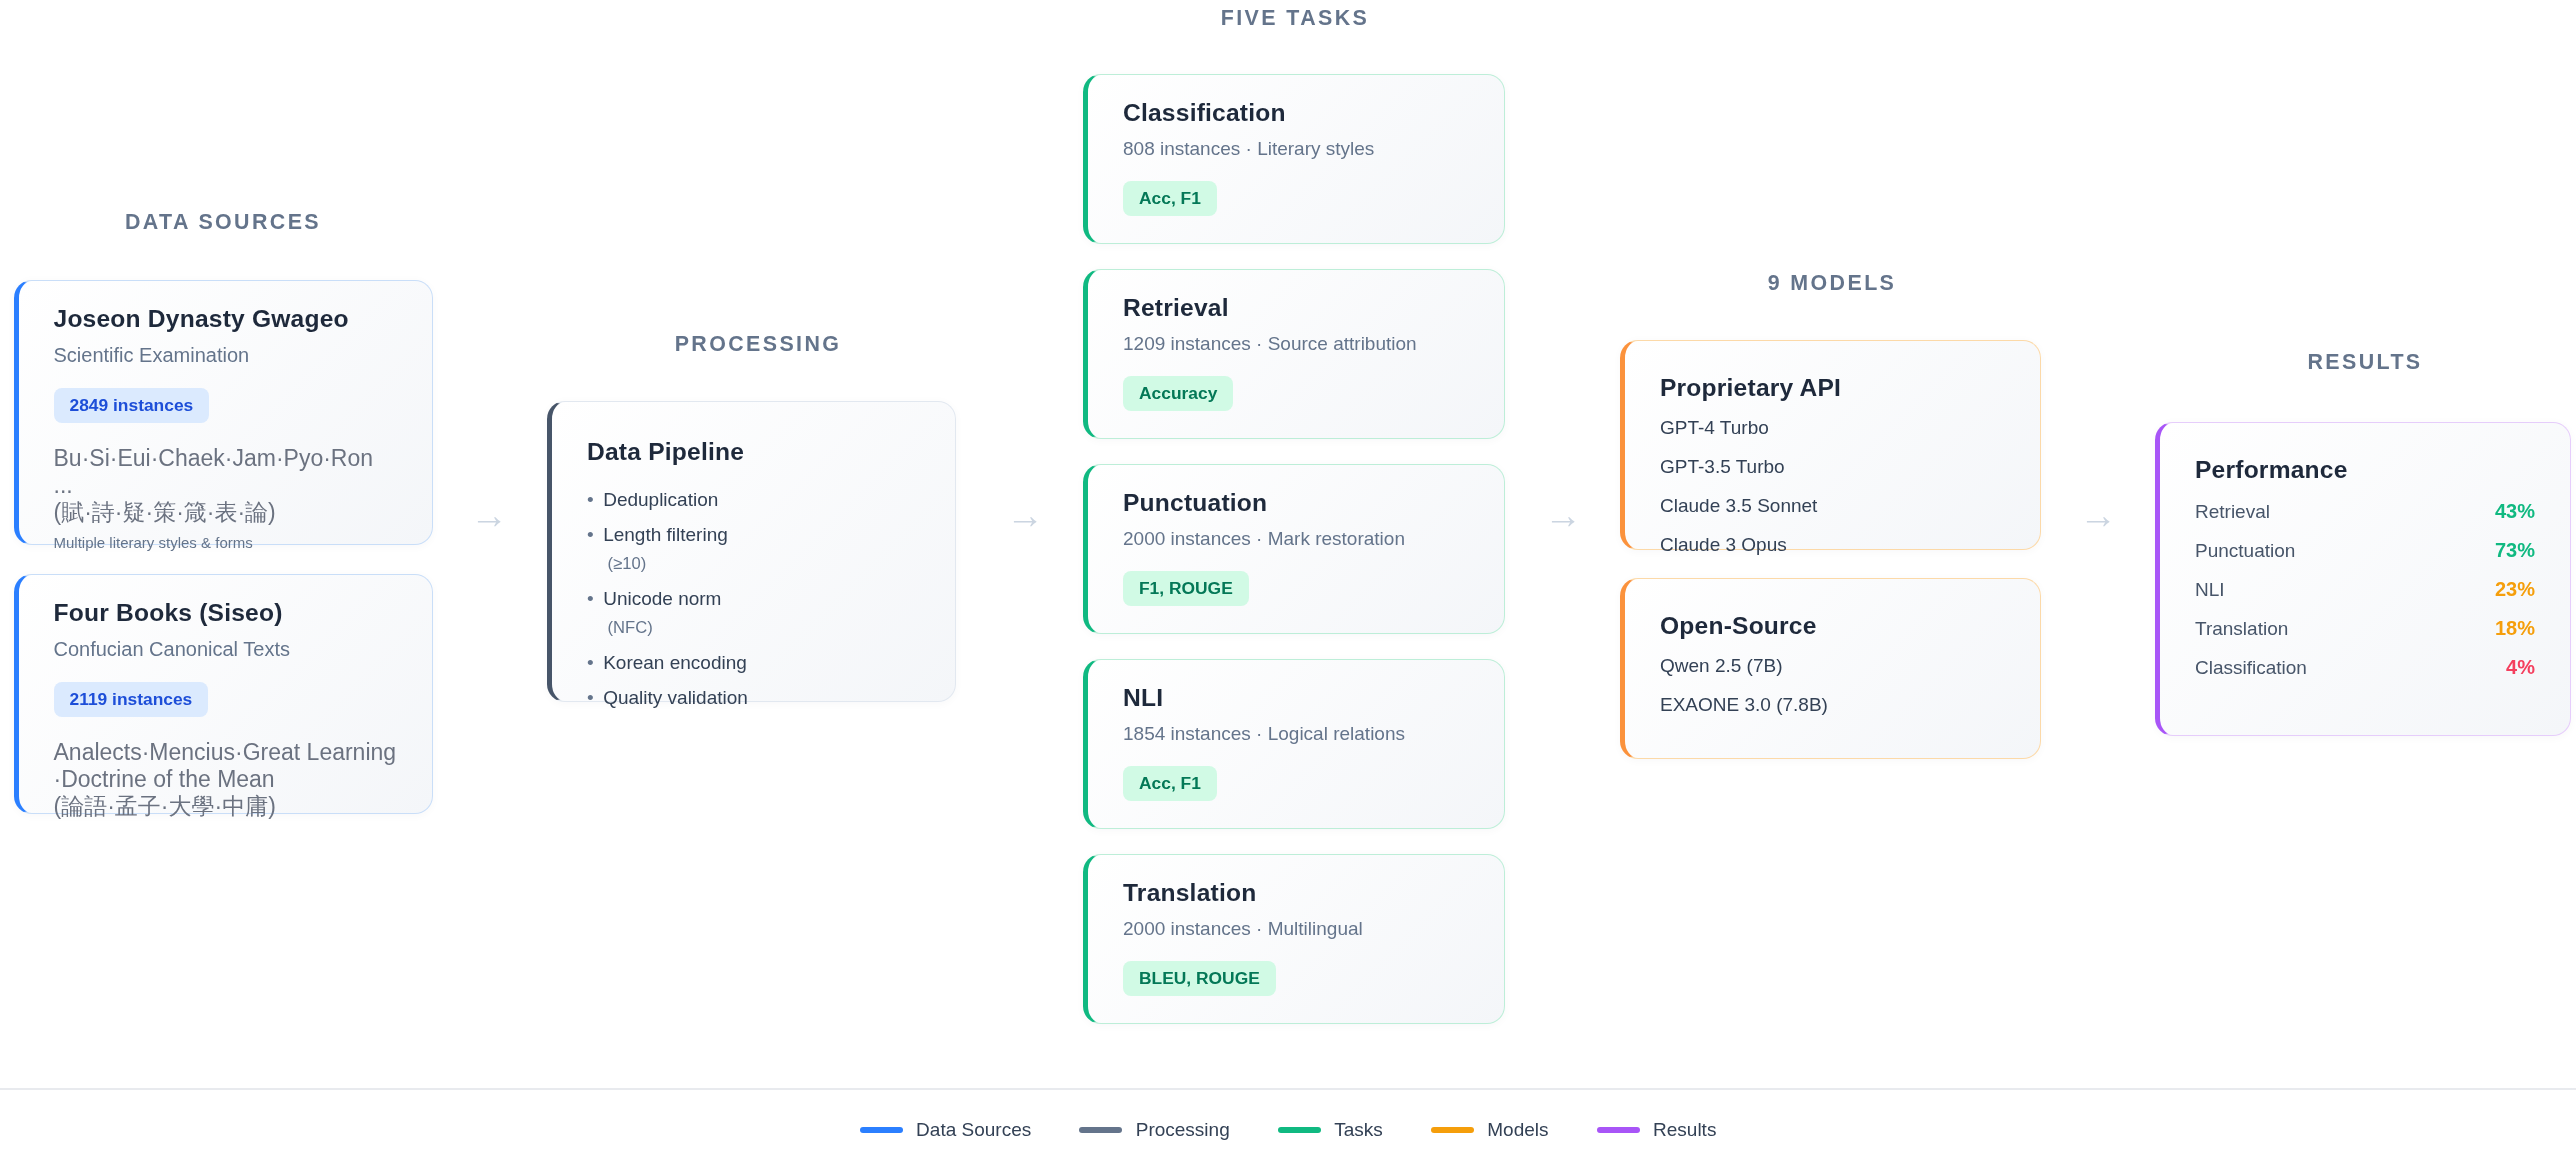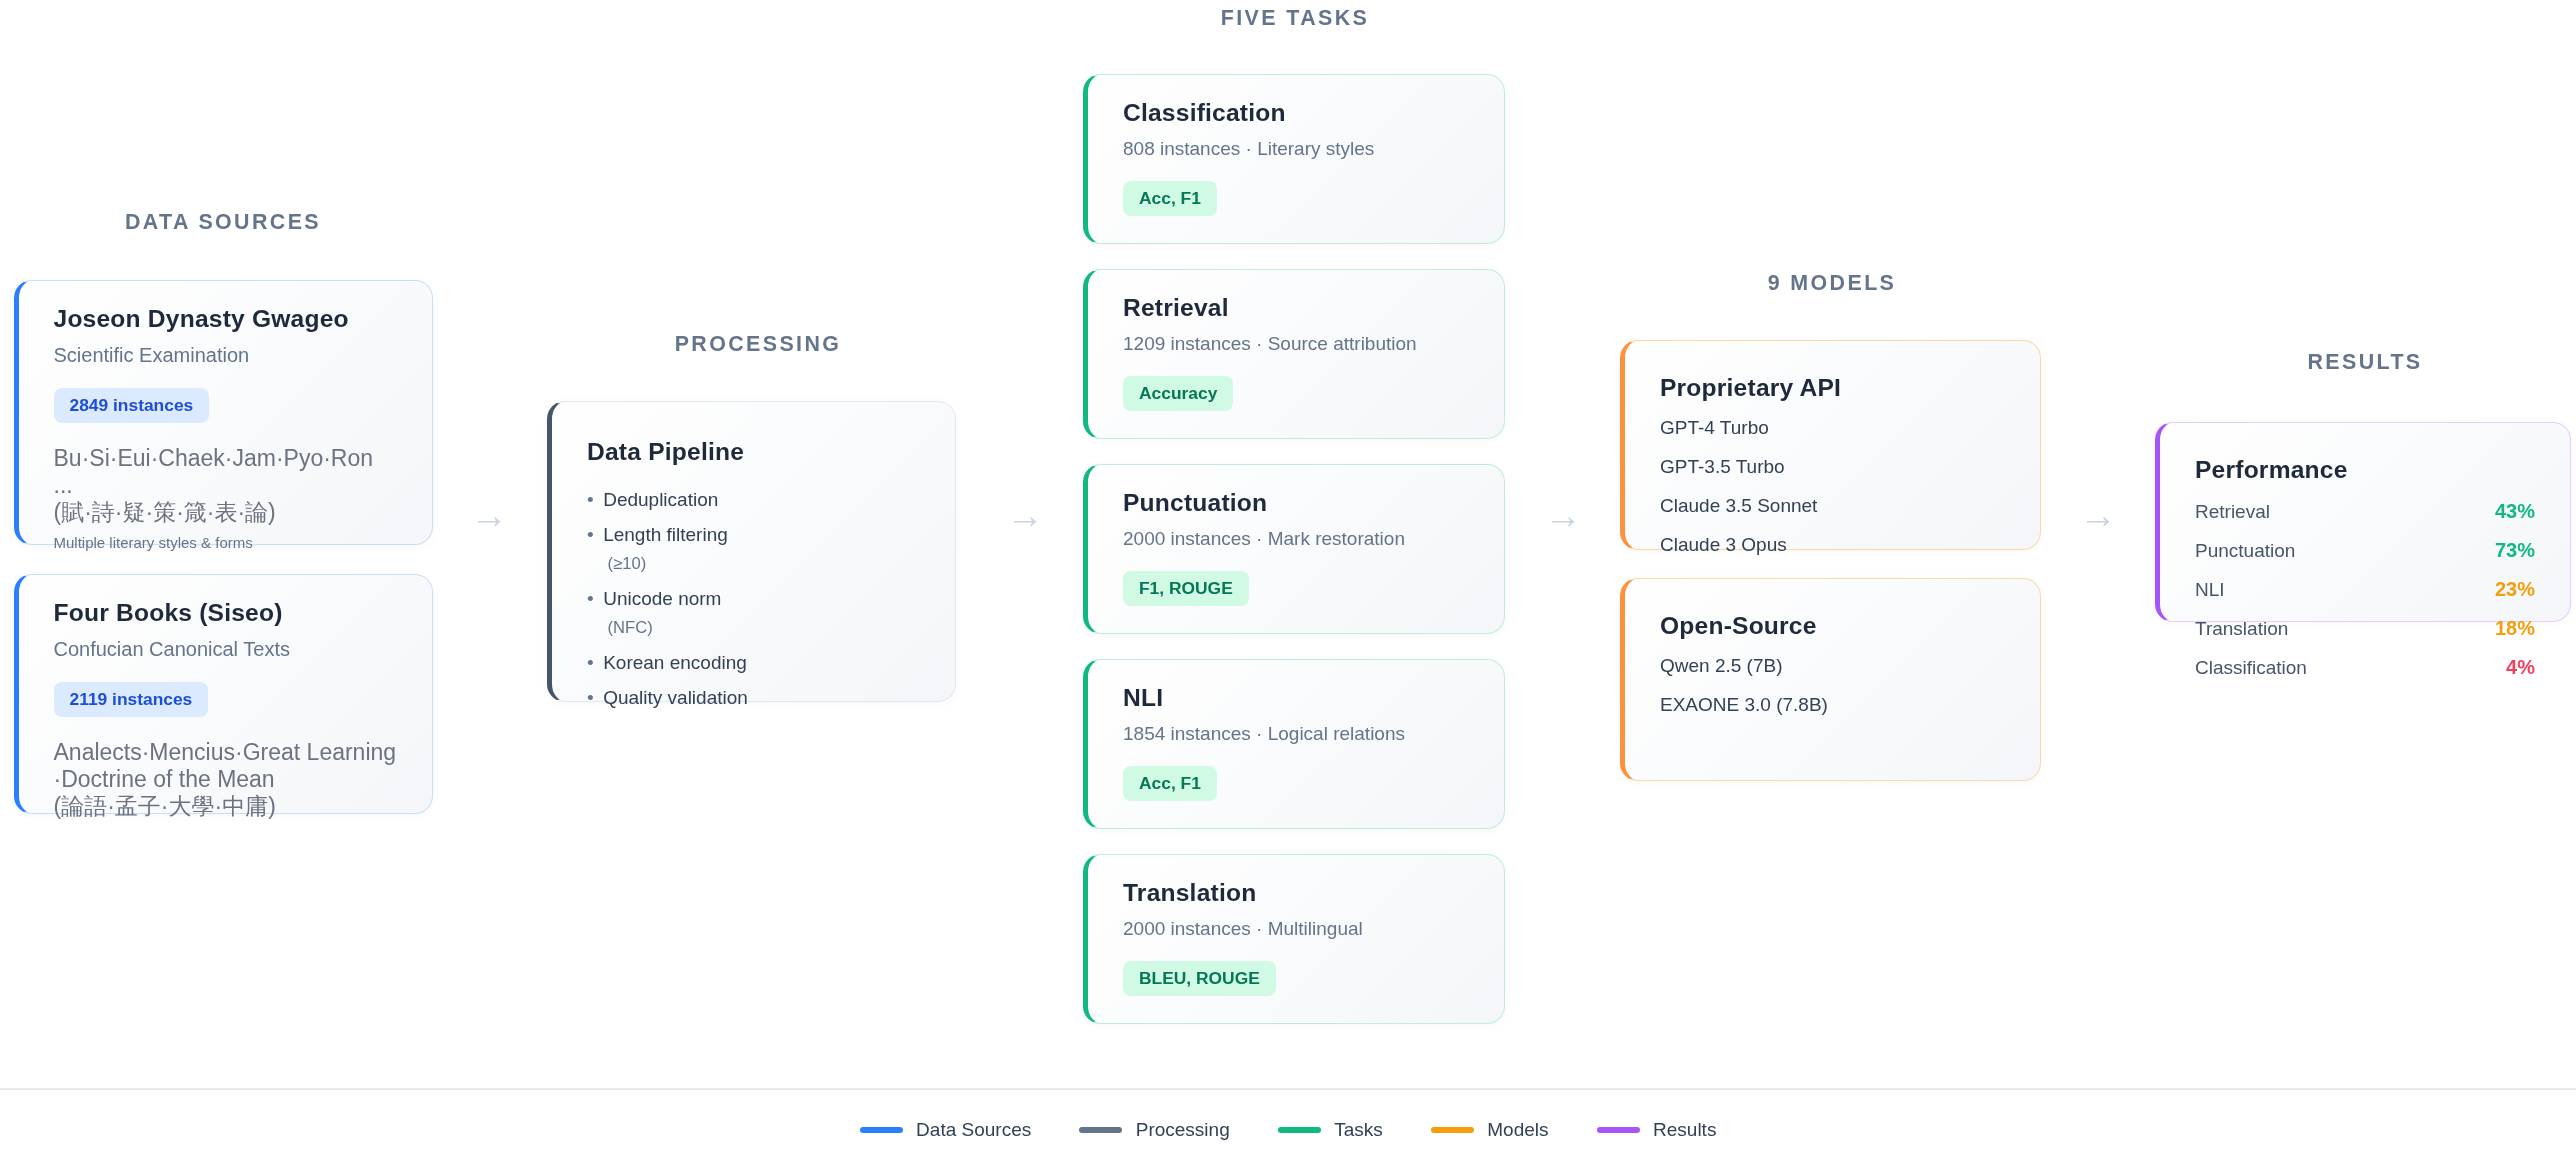--- a/index.html
+++ b/index.html
@@ -246,29 +246,29 @@
   <div class="card card--orange" style="left:1620px; top:340px; width:421px; height:210px; padding-top:33px;">
     <div class="card-title" style="margin-bottom:6.3px;">Proprietary API</div>
     <ul class="model-list">
       <li class="model-item">GPT-4 Turbo</li>
       <li class="model-item">GPT-3.5 Turbo</li>
       <li class="model-item">Claude 3.5 Sonnet</li>
       <li class="model-item">Claude 3 Opus</li>
     </ul>
   </div>
 
-  <div class="card card--orange" style="left:1620px; top:578px; width:421px; height:203px; padding-top:33px;">
+  <div class="card card--orange" style="left:1620px; top:578px; width:421px; height:181px; padding-top:33px;">
     <div class="card-title" style="margin-bottom:6.3px;">Open-Source</div>
     <ul class="model-list">
       <li class="model-item">Qwen 2.5 (7B)</li>
       <li class="model-item">EXAONE 3.0 (7.8B)</li>
     </ul>
   </div>
 
-  <div class="card card--purple" style="left:2155px; top:422px; width:416px; height:200px; padding-top:33px;">
+  <div class="card card--purple" style="left:2155px; top:422px; width:416px; height:314px; padding-top:33px;">
     <div class="card-title" style="margin-bottom:8px;">Performance</div>
     <div class="perf-rows">
       <div class="perf-row">
         <span class="perf-label">Retrieval</span>
         <span class="perf-value perf-value--high">43%</span>
       </div>
       <div class="perf-row">
         <span class="perf-label">Punctuation</span>
         <span class="perf-value perf-value--high">73%</span>
       </div>

